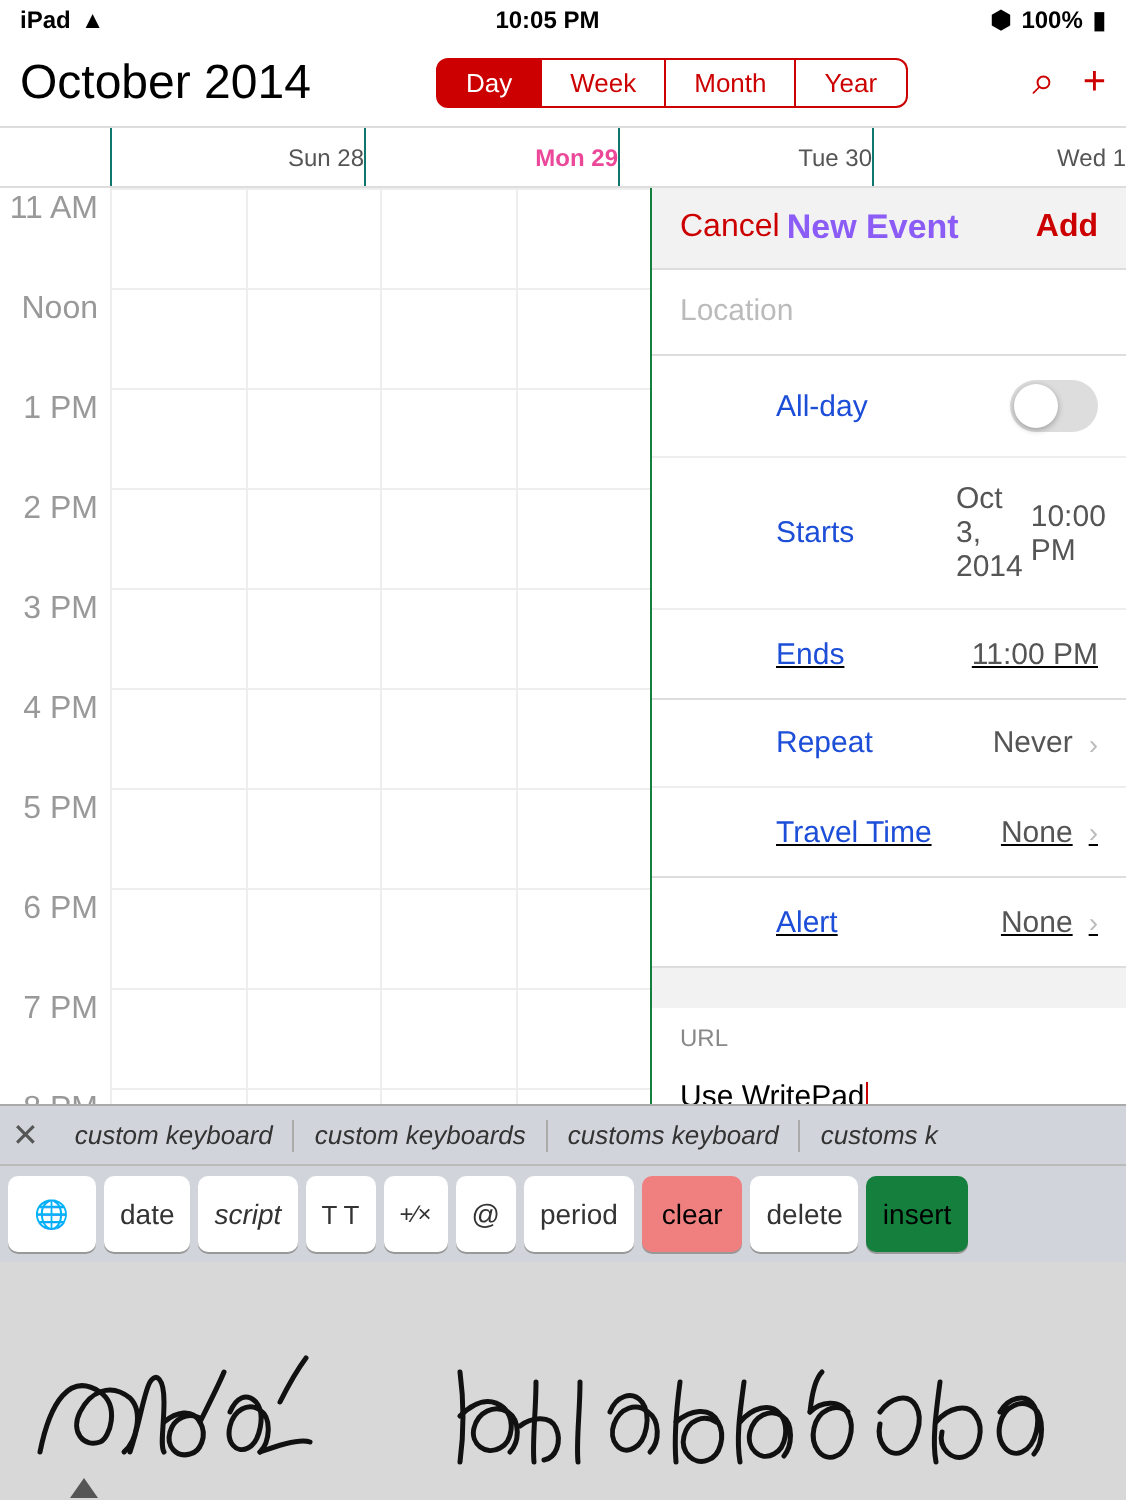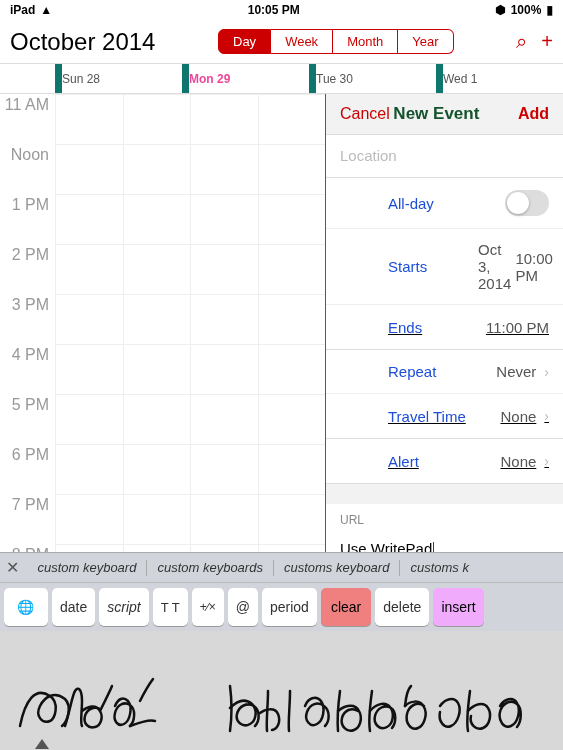--- a/index.html
+++ b/index.html
@@ -76,25 +76,25 @@
       display: flex;
       height: 30px;
       border-bottom: 1px solid #ddd;
       background: #fff;
     }
     .time-col-header { width: 55px; flex-shrink: 0; }
     .day-col-header {
       flex: 1;
       display: flex;
       flex-direction: column;
-      align-items: flex-start;
+      align-items: flex-end;
       justify-content: center;
       font-size: 12px;
       color: #555;
-      border-left: 7px solid #0f766e;
+      border-left: 1px solid #0f766e;
     }
 
     
     .main-area {
       display: flex;
       height: 458px;
       position: relative;
     }
 
     
@@ -142,21 +142,21 @@
     }
     .event-panel-header {
       display: flex;
       justify-content: space-between;
       align-items: center;
       padding: 10px 14px;
       background: #f2f2f2;
       border-bottom: 1px solid #ddd;
     }
     .cancel-btn { color: #c00; font-size: 16px; cursor: pointer; }
-    .new-event-title { font-size: 17px; font-weight: 600; color: #14532d; }
+    .new-event-title { font-size: 17px; font-weight: 600; color: #8b5cf6; }
     .add-btn { color: #c00; font-size: 16px; font-weight: 600; cursor: pointer; margin-left: 35px; }
 
     .event-fields {
       flex: 1;
       overflow-y: auto;
       background: #fff;
     }
     .field-group {
       background: #fff;
       border-bottom: 1px solid #ddd;
@@ -295,21 +295,21 @@
       box-shadow: 0 1px 0 #999;
       padding: 0 8px;
     }
     .kb-btn-clear {
       background: #f08080;
       color: #000;
       box-shadow: 0 1px 0 #999;
       padding: 0 10px;
     }
     .kb-btn-insert {
-      background: #f0abfc;
+      background: #15803d;
       color: #000;
       box-shadow: 0 1px 0 #999;
       padding: 0 8px;
     }
 
     
     .handwriting-area {
       height: 120px;
       background: #d8d8d8;
       position: relative;

